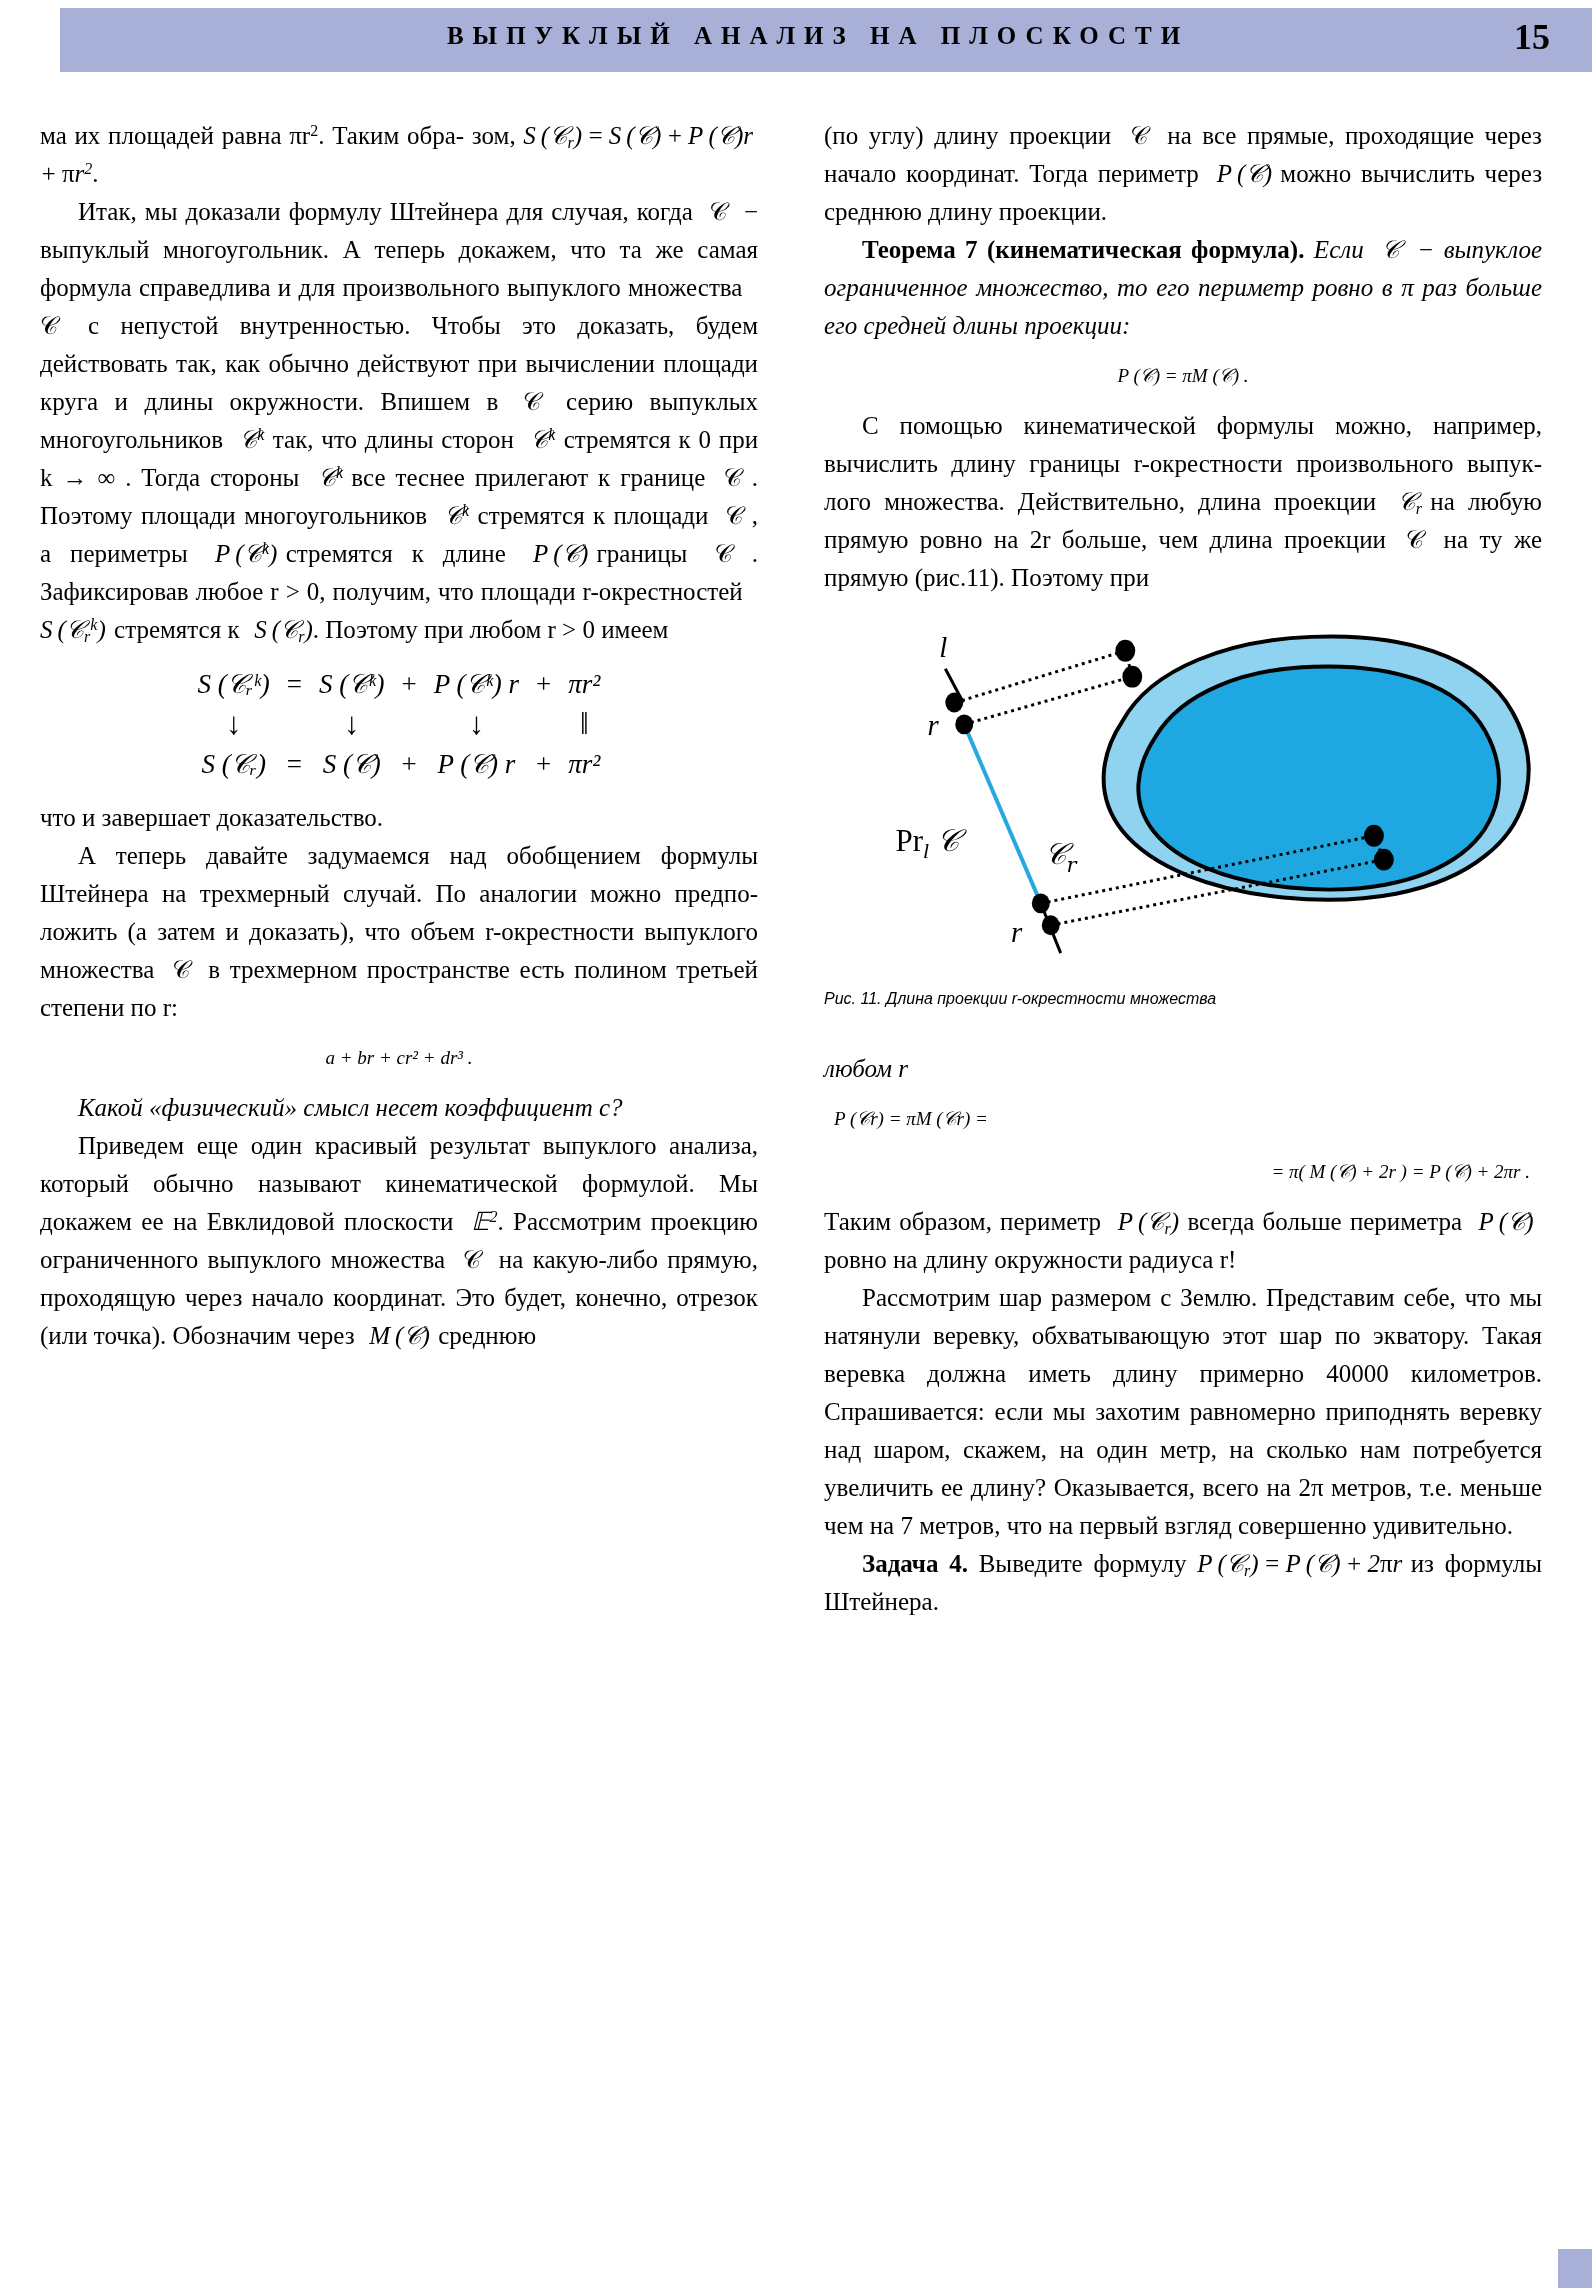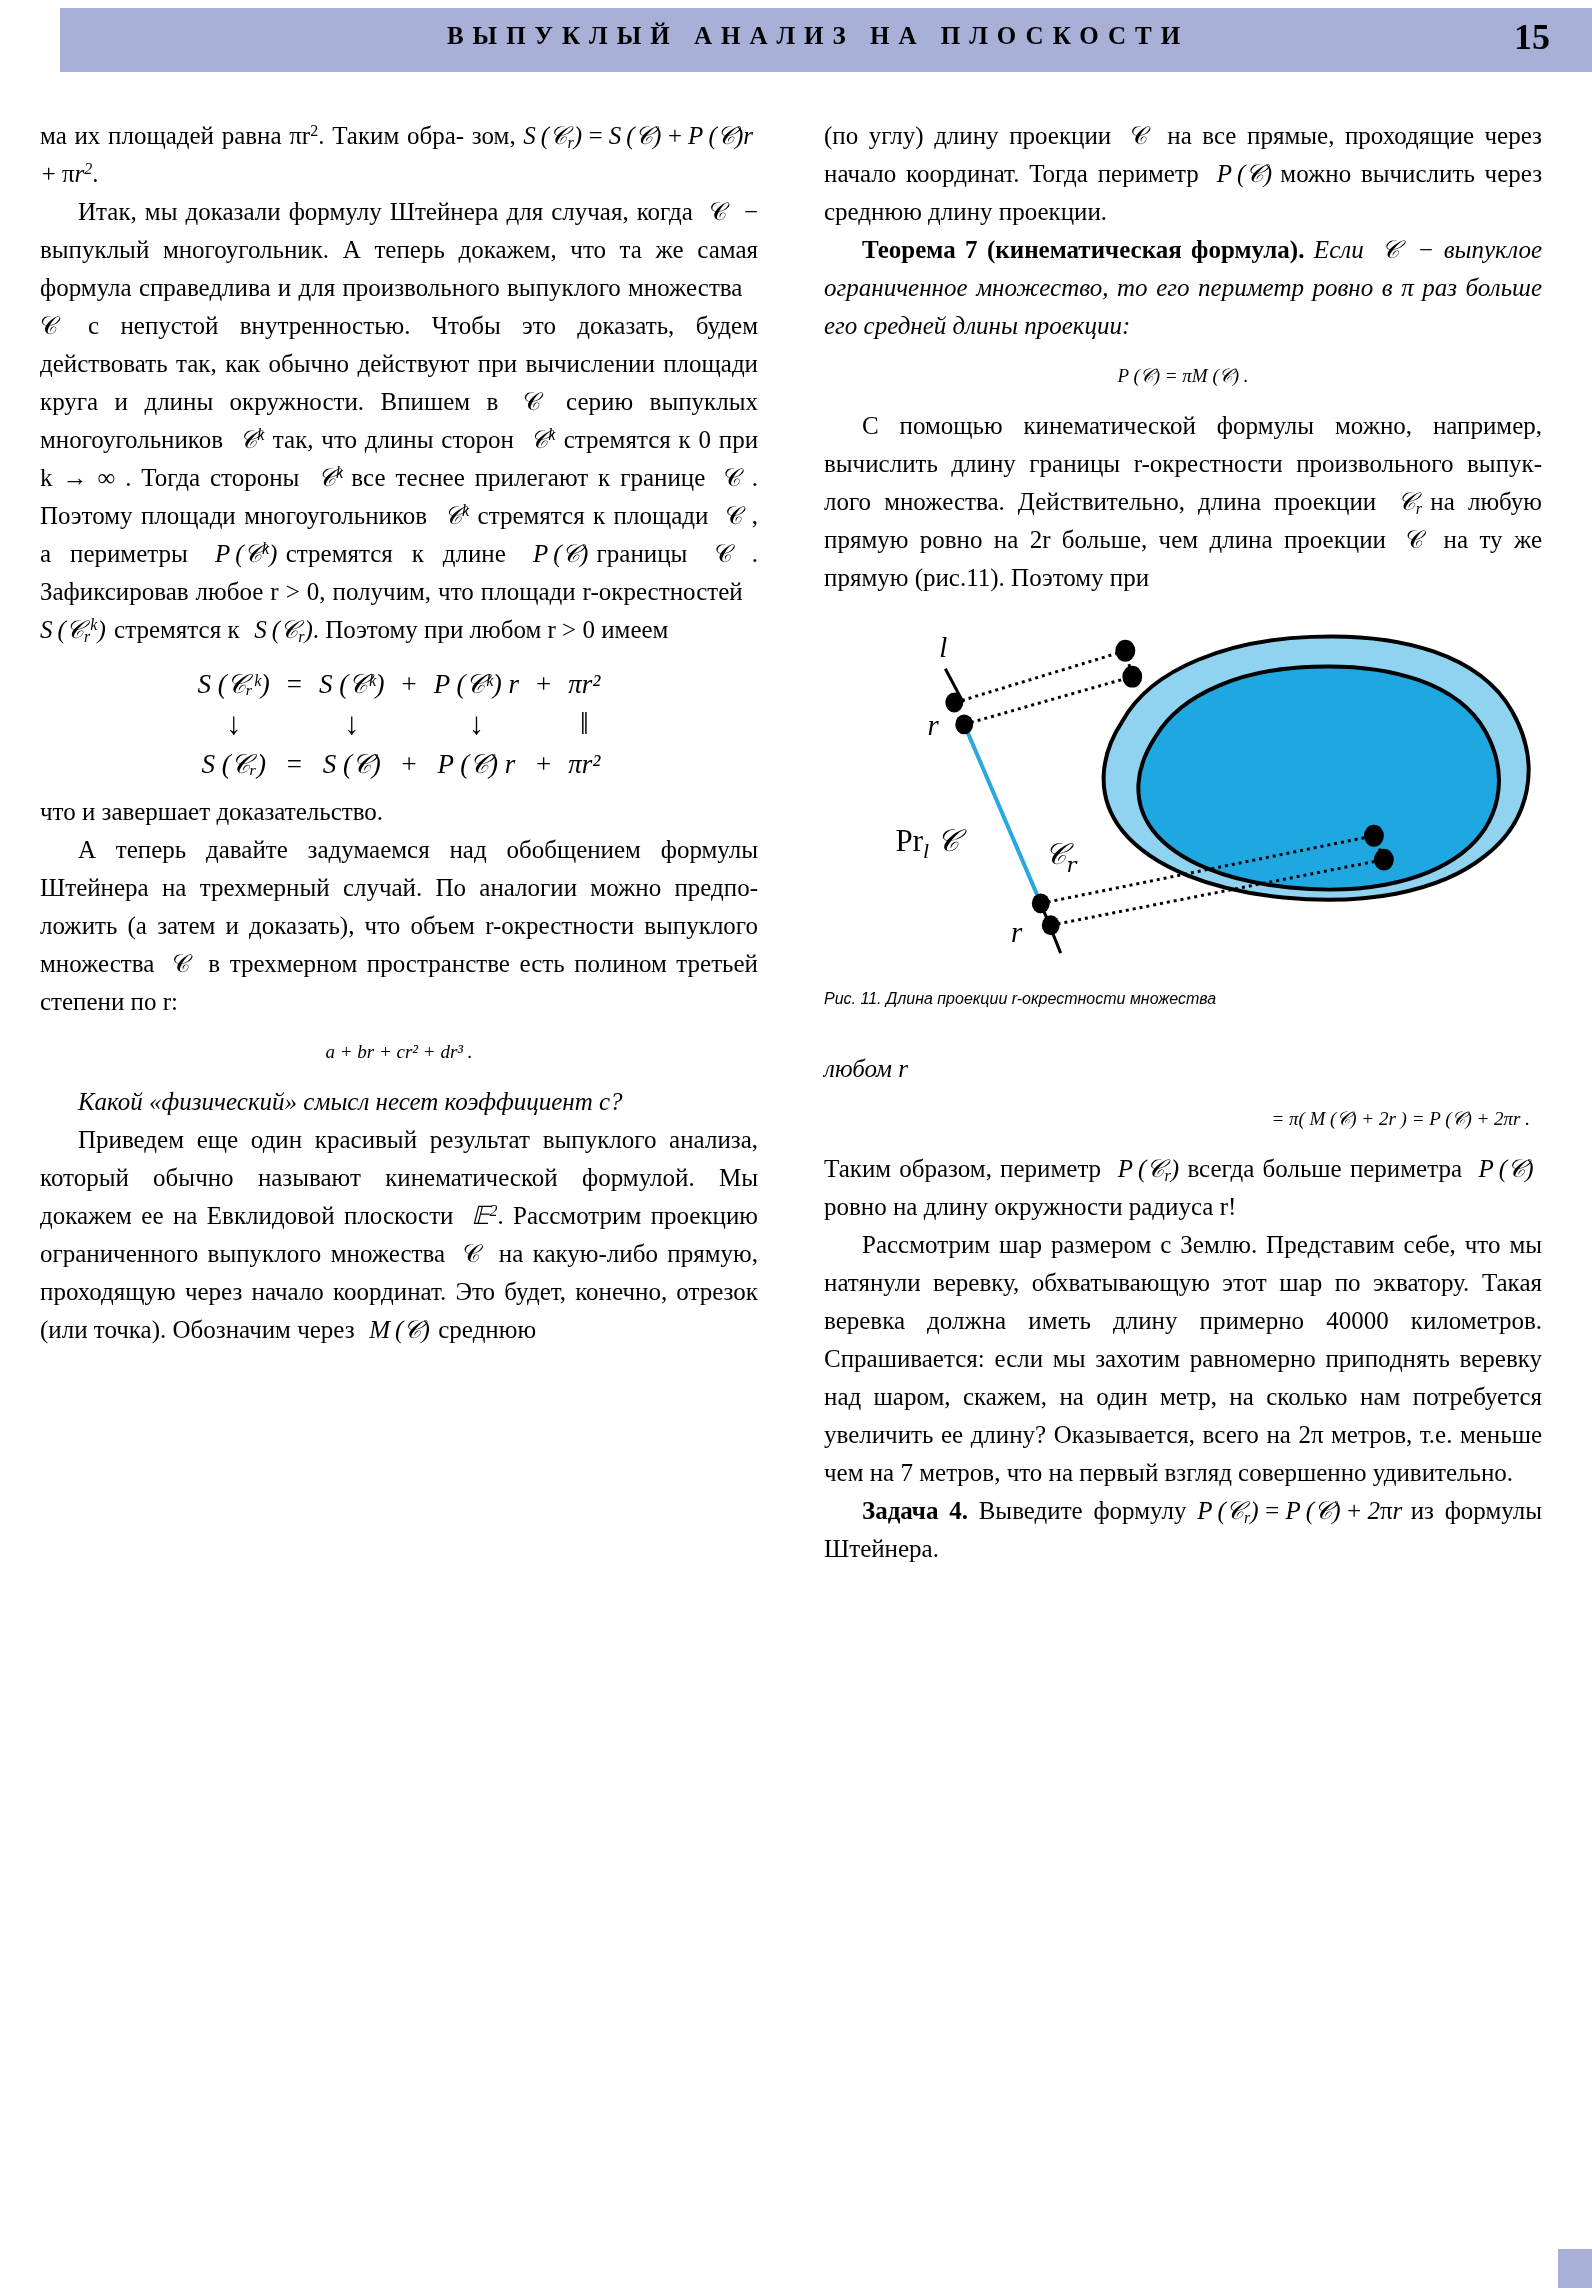--- a/index.html
+++ b/index.html
@@ -46,21 +46,21 @@
   
   .eq{
     text-align:center;text-indent:0;
     font-style:italic;
     margin:9px 0 9px 0;
     font-size:19px;line-height:44px;
     white-space:nowrap;
   }
   
   #steiner-block{
-    margin:16px 0 10px 0;
+    margin:16px 0 16px 0;
     font-size:27px;
   }
   #steiner-block table{
     border-collapse:collapse;margin:0 auto;
   }
   #steiner-block td{
     text-align:center;padding:0 7px;font-style:italic;
     white-space:nowrap;
   }
   #steiner-block td.op{font-style:normal;padding:0 10px;}
@@ -222,20 +222,21 @@
       <text x="222" y="258" font-family="DejaVu Serif, serif" font-style="italic" font-size="30">𝒞<tspan font-size="21" dy="8">r</tspan></text>
 
       <text x="250" y="170" font-family="DejaVu Serif, serif" font-style="italic" font-size="30" fill="#ffffff">𝒞</text>
     </svg>
   </div>
 
   <p id="figcaption">Рис. 11. Длина проекции r-окрестности множе­ства</p>
 
   <p style="margin-top:34px"><span class="m">любом r</span></p>
 
+  <div class="eq" style="text-align:left;margin-left:10px">P (𝒞r) = πM (𝒞r) =</div>
   <div class="eq" style="text-align:right;margin-right:12px">= π( M (𝒞) + 2r ) = P (𝒞) + 2πr .</div>
 
   <p><span>Таким образом, периметр</span>
   <span class="m"> P (𝒞<sub>r</sub>) </span><span>всегда больше периметра</span>
   <span class="m"> P (𝒞) </span><span>ровно на длину окружности радиуса r!</span></p>
 
   <p class="ind">Рассмотрим шар размером с Землю. Представим себе, что мы натянули верев­ку, обхватывающую этот шар по экватору. Такая веревка должна иметь длину при­мерно 40000 километров. Спрашивается: если мы захотим равномерно приподнять веревку над шаром, скажем, на один метр, на сколько нам потребуется увеличить ее длину? Оказывается, всего на 2π метров, т.е. меньше чем на 7 метров, что на первый взгляд совершенно удивительно.</p>
 
   <p class="ind"><span class="thm">Задача 4.</span>
   <span>Выведите формулу</span>

